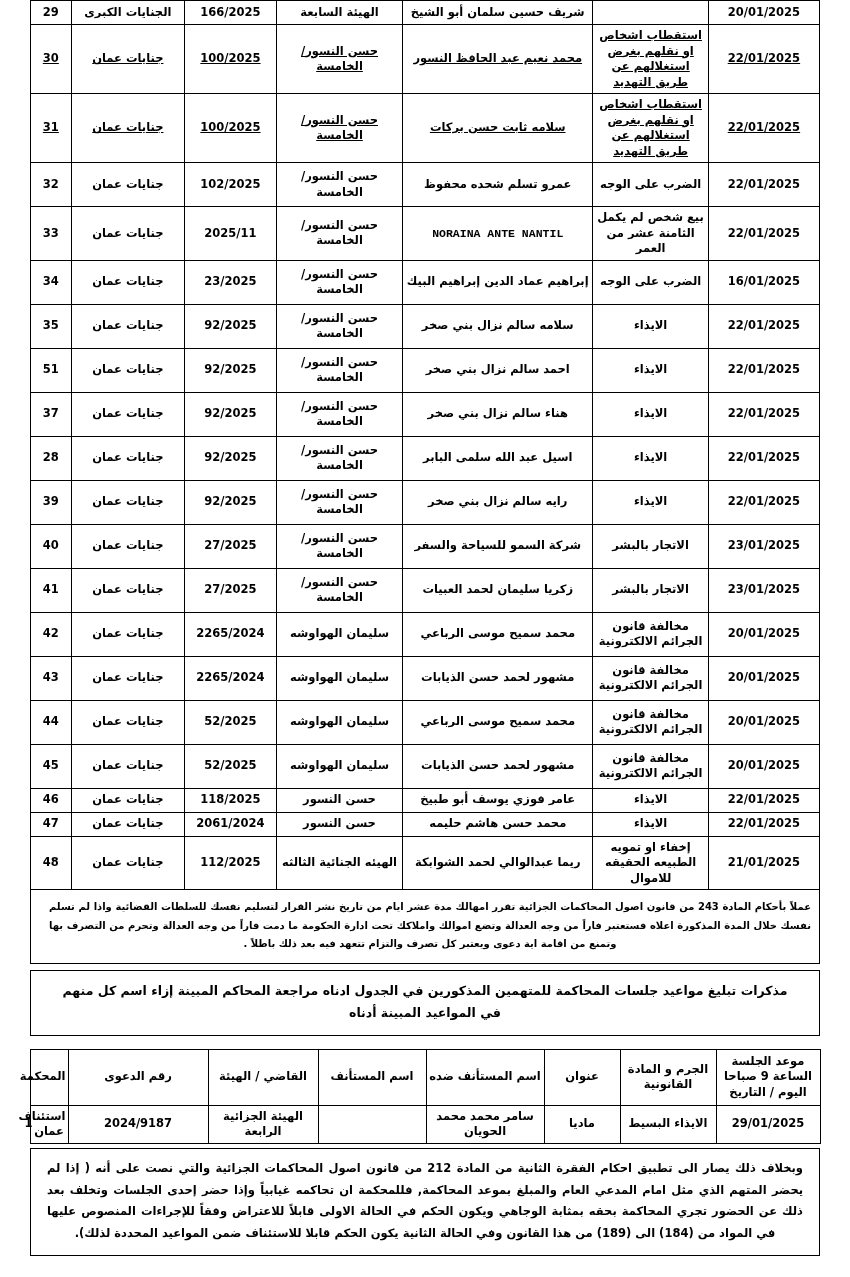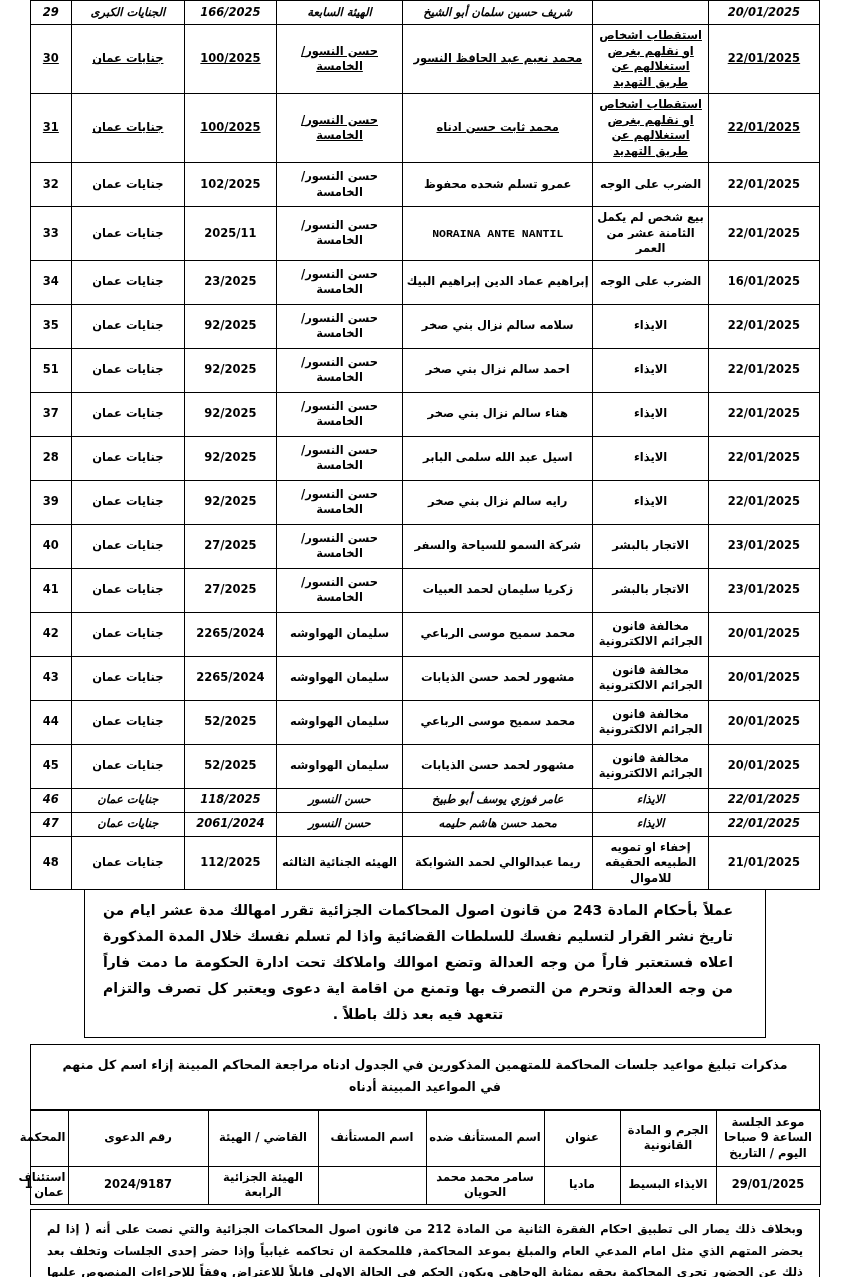--- a/index.html
+++ b/index.html
@@ -46,43 +46,43 @@
   .col-auth   { width: 106px; }
   .col-num    { width: 38px; }
   .rownum {
     vertical-align: bottom;
     font-size: 12px;
     padding-bottom: 2px;
   }
   .rownum.mid { vertical-align: middle; padding-bottom: 3px; }
   .tall td { height: 58px; text-decoration: underline; }
   .med td { height: 44px; }
-  .short td { height: 24px; font-style: italic; }
+  .short td { height: 24px; }
   .latin {
     direction: ltr;
     unicode-bidi: embed;
     font-size: 11.5px;
     font-family: Liberation Mono, monospace;
   }
   
   .para-box {
-    width: 682px;
+    width: 790px;
     margin: 0 auto;
     border: 1px solid #000;
     border-top: none;
-    padding: 8px 32px 9px 18px;
-    font-size: 14px;
+    padding: 8px 8px 9px 18px;
+    font-size: 10px;
     line-height: 1.85;
     text-align: justify;
     text-align-last: center;
     font-weight: bold;
   }
   .notice-box {
     width: 790px;
-    margin: 6px auto 0 auto;
+    margin: 6px auto 13px auto;
     border: 1px solid #000;
     padding: 9px 22px 10px 22px;
     font-size: 12.5px;
     line-height: 1.8;
     text-align: center;
     font-weight: bold;
   }
   
   .t-appeal { margin-top: 6px; }
   .t-appeal th {
@@ -146,21 +146,21 @@
         <td>محمد نعيم عبد الحافظ النسور</td>
         <td>حسن النسور/ الخامسة</td>
         <td>100/2025</td>
         <td>جنايات عمان</td>
         <td class="rownum">30</td>
       </tr>
 
       <tr class="tall">
         <td>22/01/2025</td>
         <td>استقطاب اشخاص او نقلهم بغرض استغلالهم عن طريق التهديد</td>
-        <td>محمد ثابت حسن ادناه</td>
+        <td>سلامه ثابت حسن بركات</td>
         <td>حسن النسور/ الخامسة</td>
         <td>100/2025</td>
         <td>جنايات عمان</td>
         <td class="rownum">31</td>
       </tr>
 
       <tr class="med">
         <td>22/01/2025</td>
         <td>الضرب على الوجه</td>
         <td>عمرو تسلم شحده محفوظ</td>

